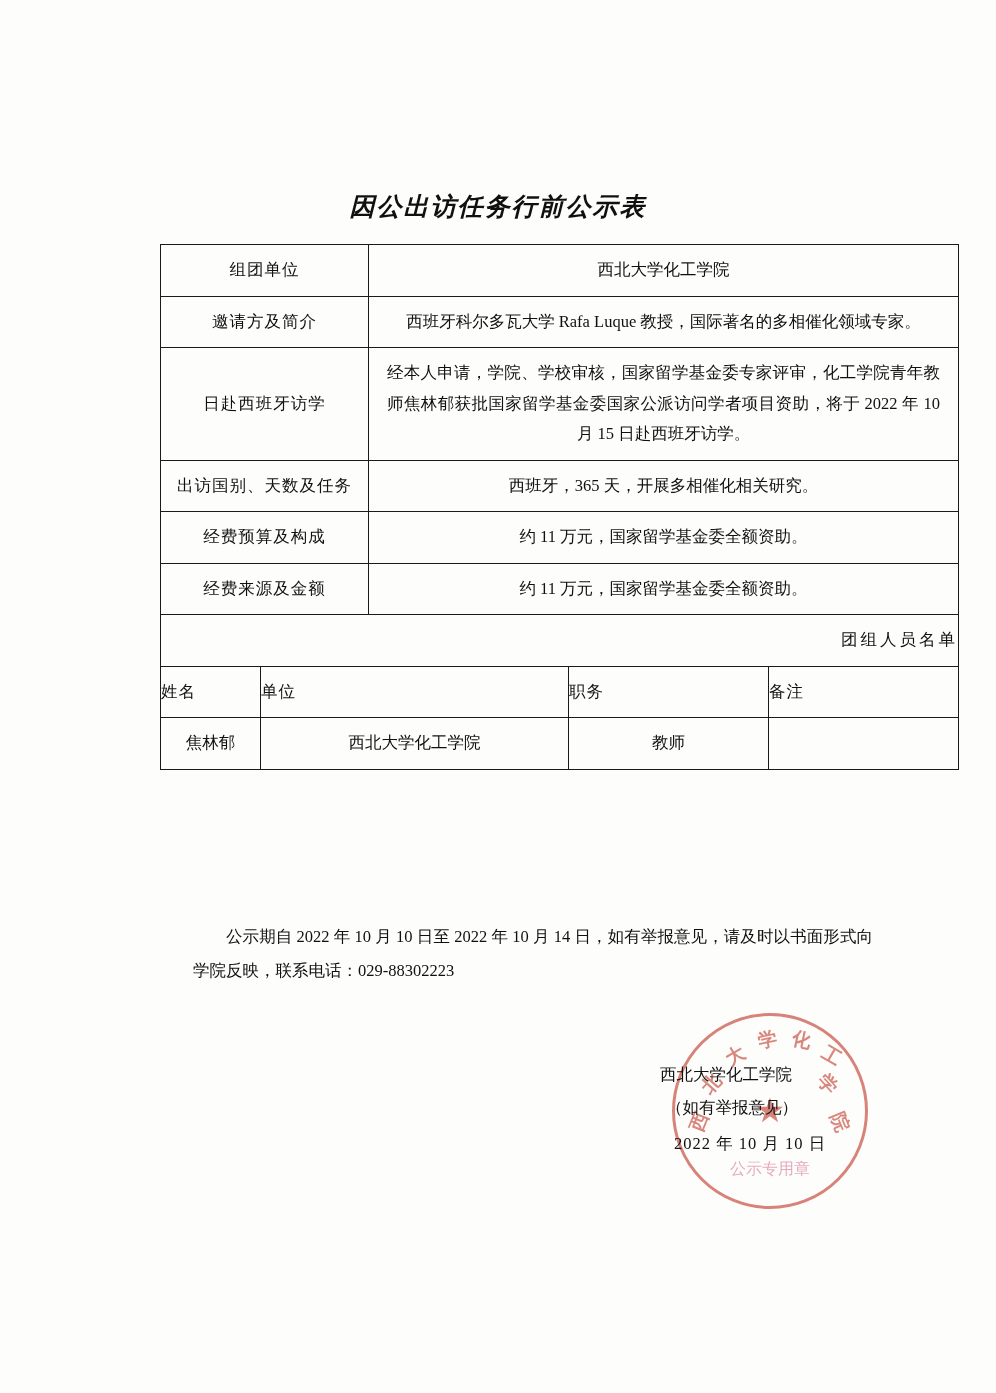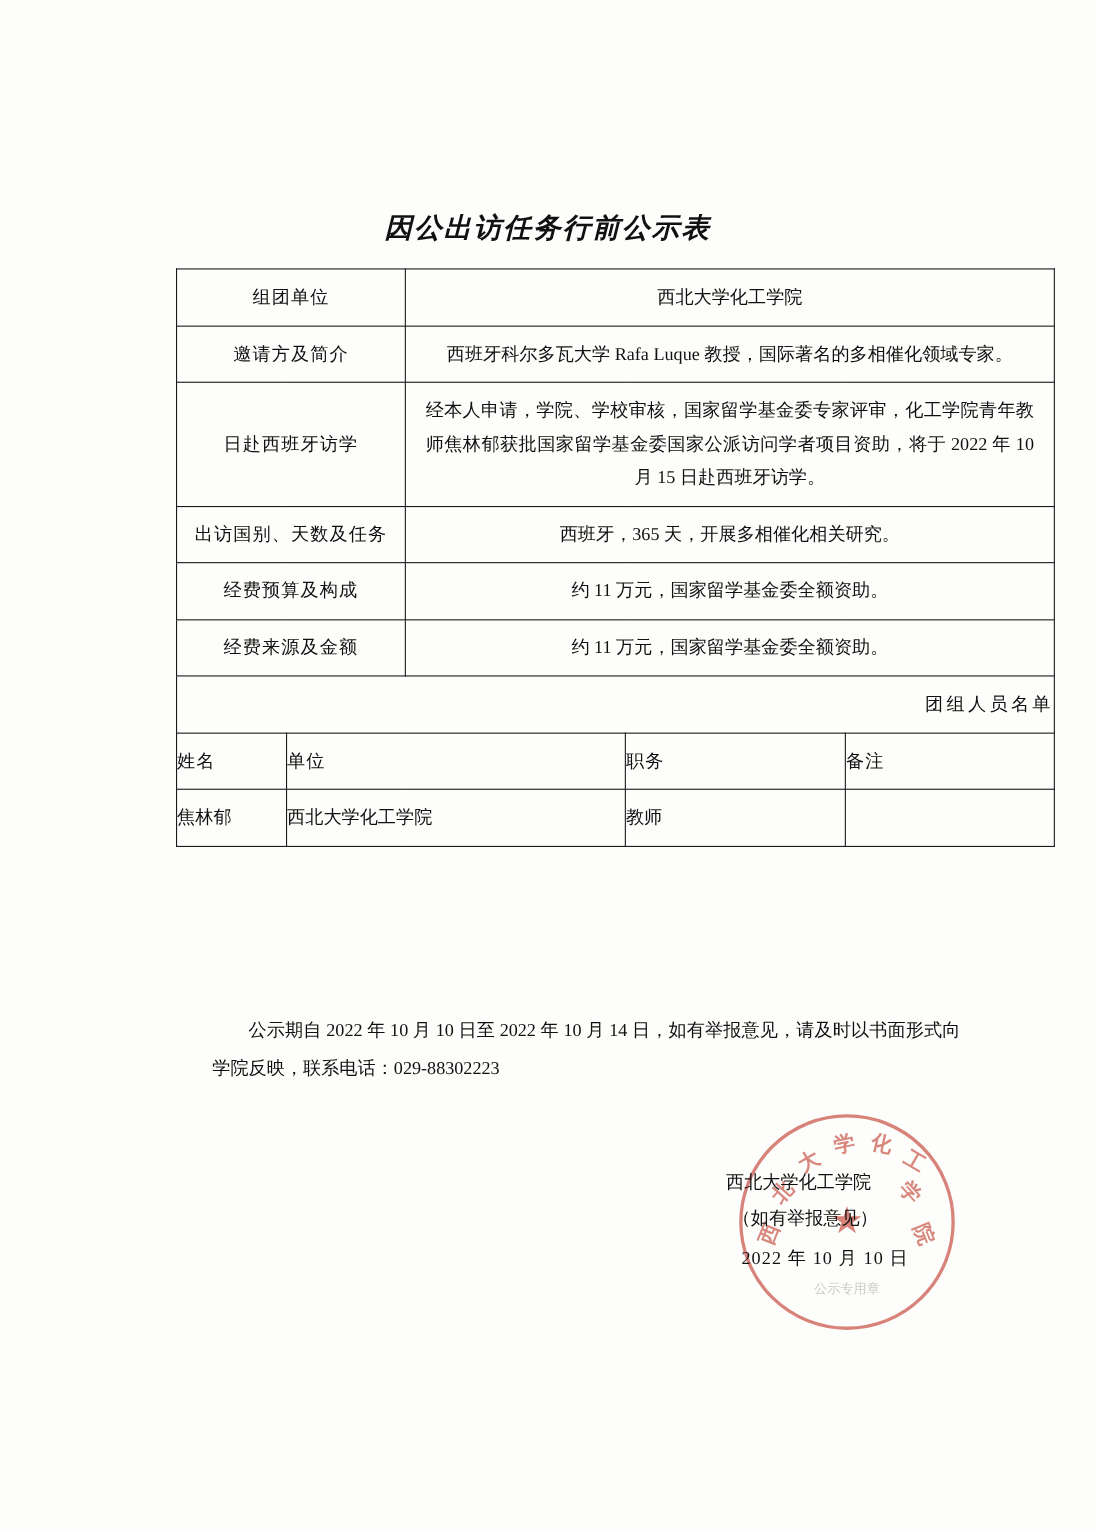--- a/index.html
+++ b/index.html
@@ -65,20 +65,21 @@
   }
   td.section-title {
     text-align: right;
     letter-spacing: 3px;
     padding: 12px 0;
   }
   td.col-head {
     letter-spacing: 1px;
   }
   td.cell {
+    text-align: center;
     padding: 12px 0;
   }
   .notice {
     position: absolute;
     left: 160px;
     top: 920px;
     width: 680px;
     font-size: 16.5px;
     line-height: 2.05;
     text-align: justify;
@@ -142,22 +143,22 @@
     font-weight: bold;
     font-family: "Liberation Serif", "DejaVu Serif", serif;
     transform-origin: center center;
     white-space: nowrap;
   }
   .stamp-bottom {
     position: absolute;
     left: 50%;
     bottom: 26px;
     transform: translateX(-50%);
-    color: #737373;
-    font-size: 12px;
+    color: #be185d;
+    font-size: 16px;
     opacity: 0.6;
     white-space: nowrap;
   }
 </style>
 </head>
 <body>
 
 <div class="page">
 
   <div class="doc-title">因公出访任务行前公示表</div>

